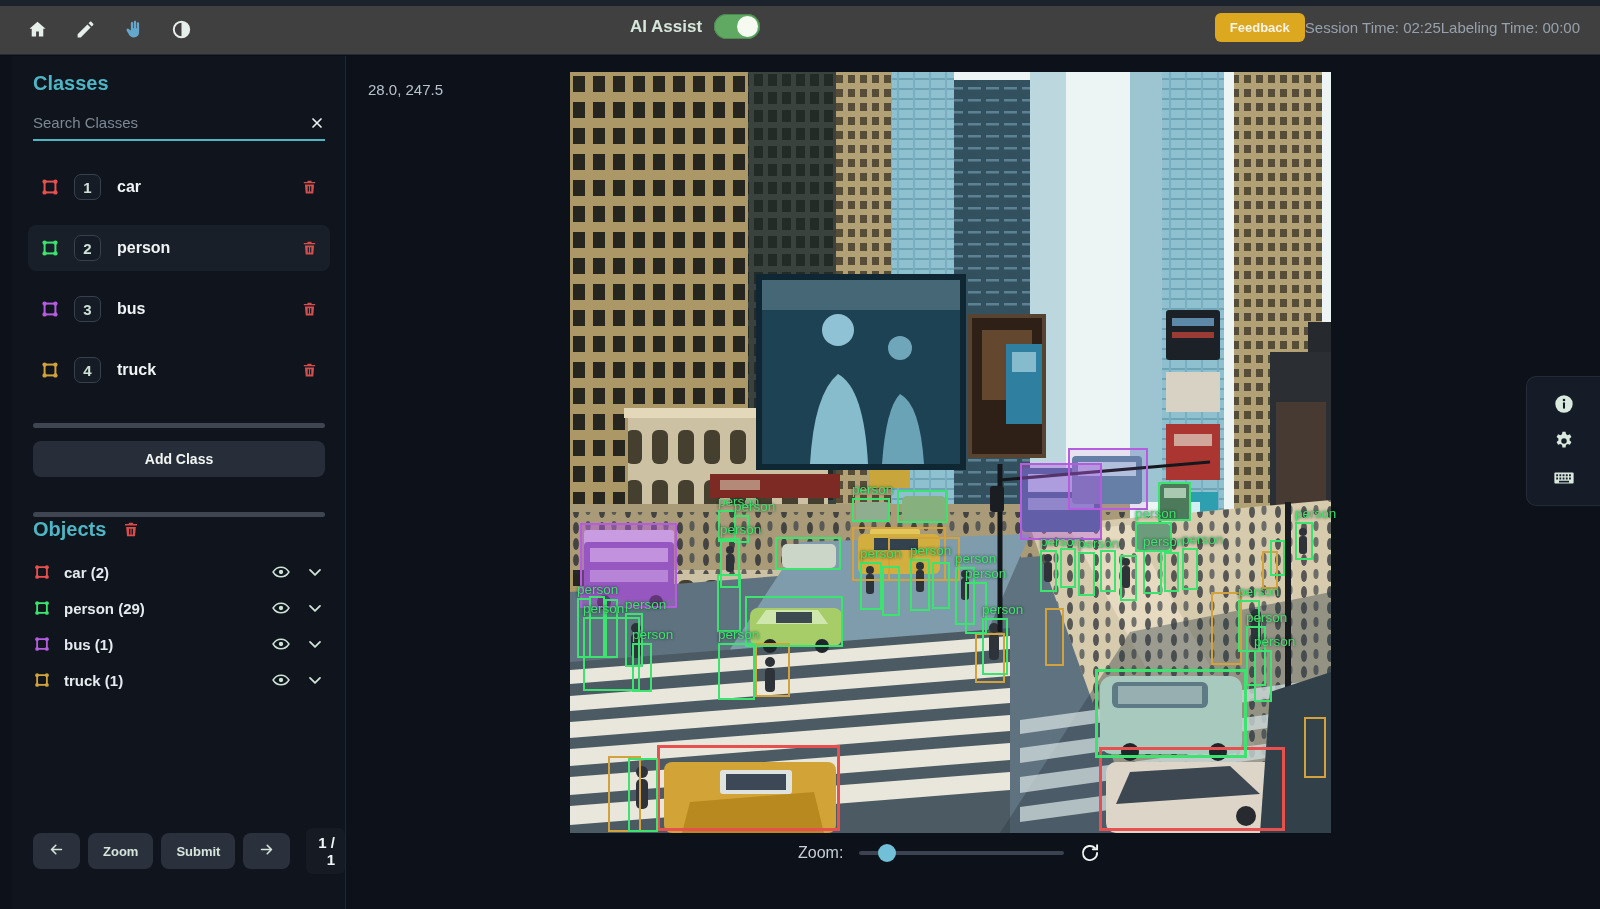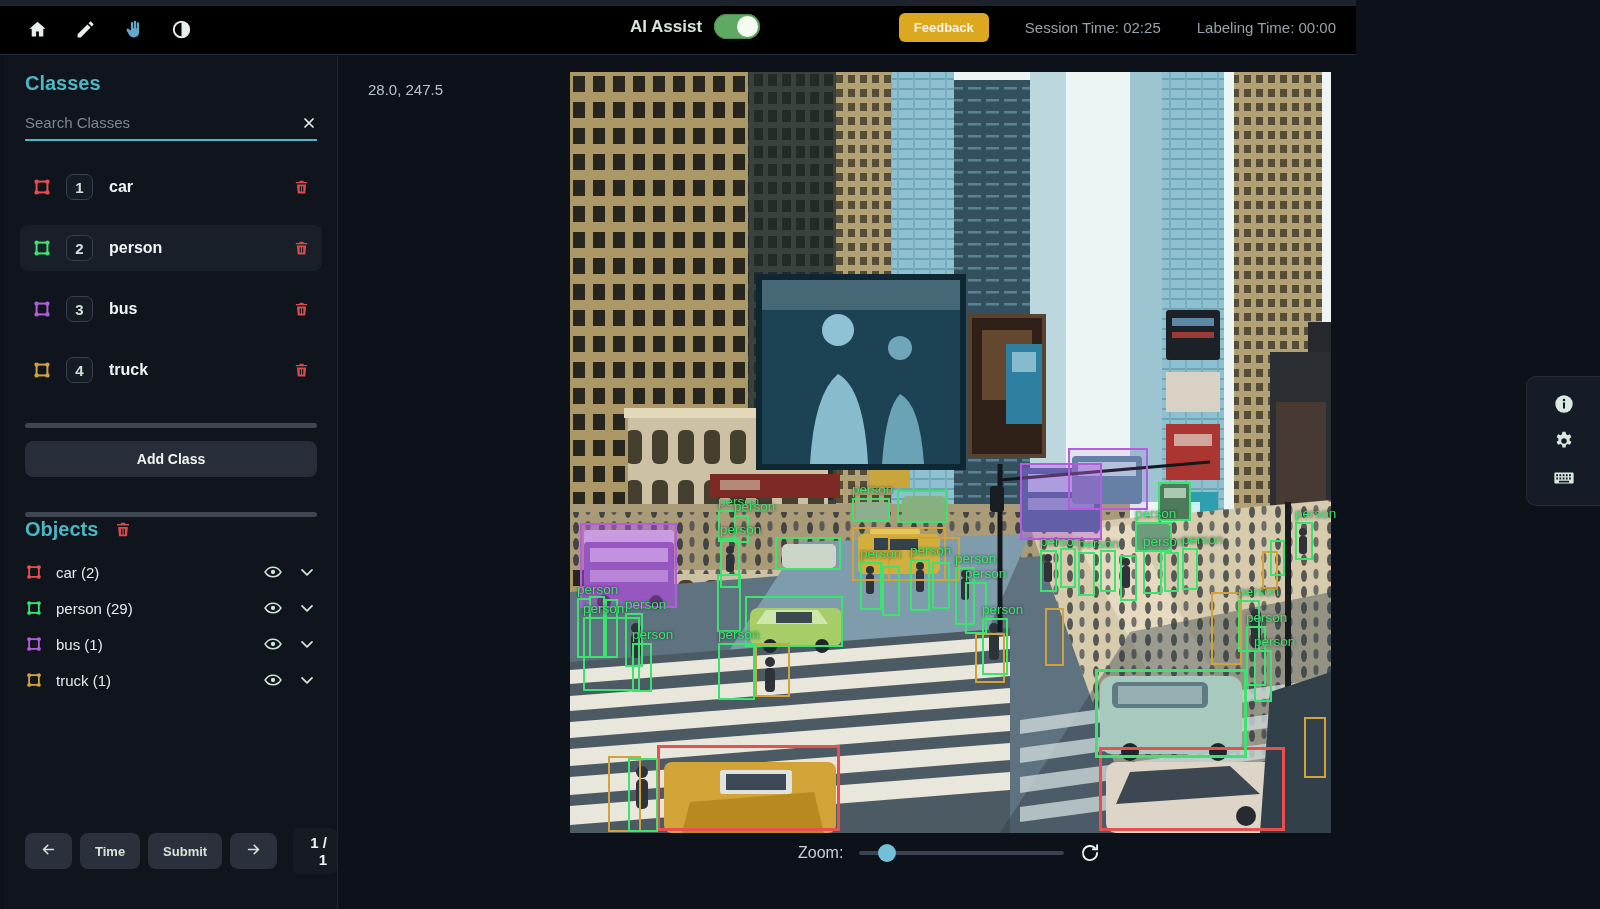--- a/index.html
+++ b/index.html
@@ -1,36 +1,36 @@
 <!DOCTYPE html>
 <html><head>
 <meta charset="utf-8">
 <style>
   * { margin:0; padding:0; box-sizing:border-box; }
   html,body { background:#0c111a; }
   body { font-family:"Liberation Sans", sans-serif; width:1600px; height:909px; position:relative; overflow:hidden; }
   .app { position:absolute; inset:0; }
 
   
-  .topbar { position:absolute; left:0; top:0; width:1356px; height:55px; background:#000000; border-bottom:1px solid #232b36;padding-left:36px; }
+  .topbar { position:absolute; left:0; top:0; width:1600px; height:55px; background:#404040; border-bottom:1px solid #232b36;padding-left:36px; }
   .topbar:before { content:""; position:absolute; left:0; top:0; width:100%; height:6px; background:#1d232d; }
   .tools { position:absolute; left:20px; top:12px; display:flex; gap:14px; }
   .tool { width:34px; height:34px; background:none; border:none; color:#e6efe9; cursor:pointer; display:flex; align-items:center; justify-content:center; }
   .tool svg { width:21px; height:21px; }
   .tool.active { color:#64a7cc; }
   .ai-assist { position:absolute; left:630px; top:14px; display:flex; align-items:center; gap:12px; }
   .ai-label { color:#d6e6da; font-weight:bold; font-size:17px; }
   .toggle { width:46px; height:25px; border-radius:13px; background:#5fa963; position:relative; cursor:pointer; box-shadow:inset 0 0 0 1px #4c8a50; }
   .toggle .knob { position:absolute; right:2px; top:2px; width:21px; height:21px; border-radius:50%; background:#f6fbf1; }
-  .top-right { position:absolute; right:20px; top:0; height:55px; display:flex; align-items:center; gap:36px; }
+  .top-right { position:absolute; right:20px; top:0; height:55px; display:flex; align-items:center; }
   .feedback { background:#dca81f; color:#f7f3e9; border:none; border-radius:6px; font-weight:bold; font-size:13px; padding:7px 15px; cursor:pointer; font-family:inherit; }
   .timer { color:#97a1ac; font-size:15px; }
 
   
-  .sidebar { position:absolute; left:4px; top:56px; width:334px; height:853px; background:#0f141d; border-right:1px solid #1d2634; }
+  .sidebar { position:absolute; left:12px; top:56px; width:334px; height:853px; background:#0f141d; border-right:1px solid #1d2634; }
   .sb-title { color:#4db5c3; font-size:20px; font-weight:bold; }
   .classes-title { position:absolute; left:21px; top:16px; }
   .search { position:absolute; left:21px; top:58px; width:292px; border-bottom:2px solid #4db5c3; display:flex; align-items:center; padding-bottom:8px; }
   .search input { flex:1; background:transparent; border:none; outline:none; color:#dfe7ec; font-size:15px; font-family:inherit; }
   .search input::placeholder { color:#7d8893; }
   .xicon { color:#e8eef0; width:16px; height:16px; cursor:pointer; }
   .xicon svg { width:16px; height:16px; }
   #class-list { position:absolute; left:16px; top:108px; width:302px; }
   .crow { display:flex; align-items:center; height:46px; margin-bottom:15px; border-radius:8px; padding:0 12px; cursor:pointer; }
   .crow.sel { background:#191f29; }
@@ -41,21 +41,21 @@
   .trash { color:#d84c4c; width:17px; height:18px; cursor:pointer; }
   .trash svg { width:17px; height:18px; }
   .divider { position:absolute; left:21px; width:292px; height:5px; border-radius:3px; background:#3f4651; }
   .d1 { top:367px; } .d2 { top:456px; }
   .add-class { position:absolute; left:21px; top:385px; width:292px; height:36px; background:#272e3a; border:none; border-radius:8px; color:#f2f6f3; font-weight:bold; font-size:14px; cursor:pointer; font-family:inherit; }
   .objects-head { position:absolute; left:21px; top:462px; display:flex; align-items:center; gap:16px; }
   .objects-head .trash { width:18px; height:19px; } .objects-head .trash svg { width:18px; height:19px; }
   #object-list { position:absolute; left:21px; top:498px; width:292px; }
   .orow { display:flex; align-items:center; height:36px; }
   .orow .bbx { width:18px; height:18px; margin-right:13px; } .orow .bbx svg { width:18px; height:18px; }
-  .oname { color:#e4ebee; font-size:15px; flex:1; }
+  .oname { color:#e4ebee; font-size:15px; flex:1;font-weight:bold; }
   .eye, .chev { color:#cfe2d6; width:20px; height:20px; cursor:pointer; margin-left:14px; }
   .eye svg, .chev svg { width:20px; height:20px; }
   .nav { position:absolute; left:21px; top:772px; display:flex; align-items:center; gap:8px; }
   .nav button { height:36px; background:#2a313d; border:none; border-radius:8px; color:#d6e4da; font-weight:bold; font-size:13px; cursor:pointer; font-family:inherit; padding:0 15px; display:flex; align-items:center; justify-content:center; }
   .nav button svg { width:17px; height:17px; }
   .page-ind { color:#f0f4f6; font-weight:bold; font-size:15px; margin-left:8px; background:#151a23; padding:6px 10px; border-radius:6px;text-align:right; }
 
   
   .coords { position:absolute; left:368px; top:81px; color:#b8c2ca; font-size:15px; }
   .canvas { position:absolute; left:570px; top:72px; width:761px; height:761px; }
@@ -260,21 +260,21 @@
               <polyline points="6,9.5 12,15.5 18,9.5"></polyline>
             </svg></span>
         </div>
       </div>
     <div class="nav">
       <button>
           <span class="nav-ico"><svg viewBox="0 0 24 24" fill="none" stroke="currentColor" stroke-width="2.2" stroke-linecap="round" stroke-linejoin="round">
               <path d="M19 12H5.5M11 6l-6 6 6 6"></path>
             </svg></span>
         </button>
-      <button>Time</button>
+      <button>Zoom</button>
       <button>Submit</button>
       <button>
           <span class="nav-ico"><svg viewBox="0 0 24 24" fill="none" stroke="currentColor" stroke-width="2.2" stroke-linecap="round" stroke-linejoin="round">
               <path d="M5 12h13.5M13 6l6 6-6 6"></path>
             </svg></span>
         </button>
       <span class="page-ind">1 / 1</span>
     </div>
   </aside>
 

